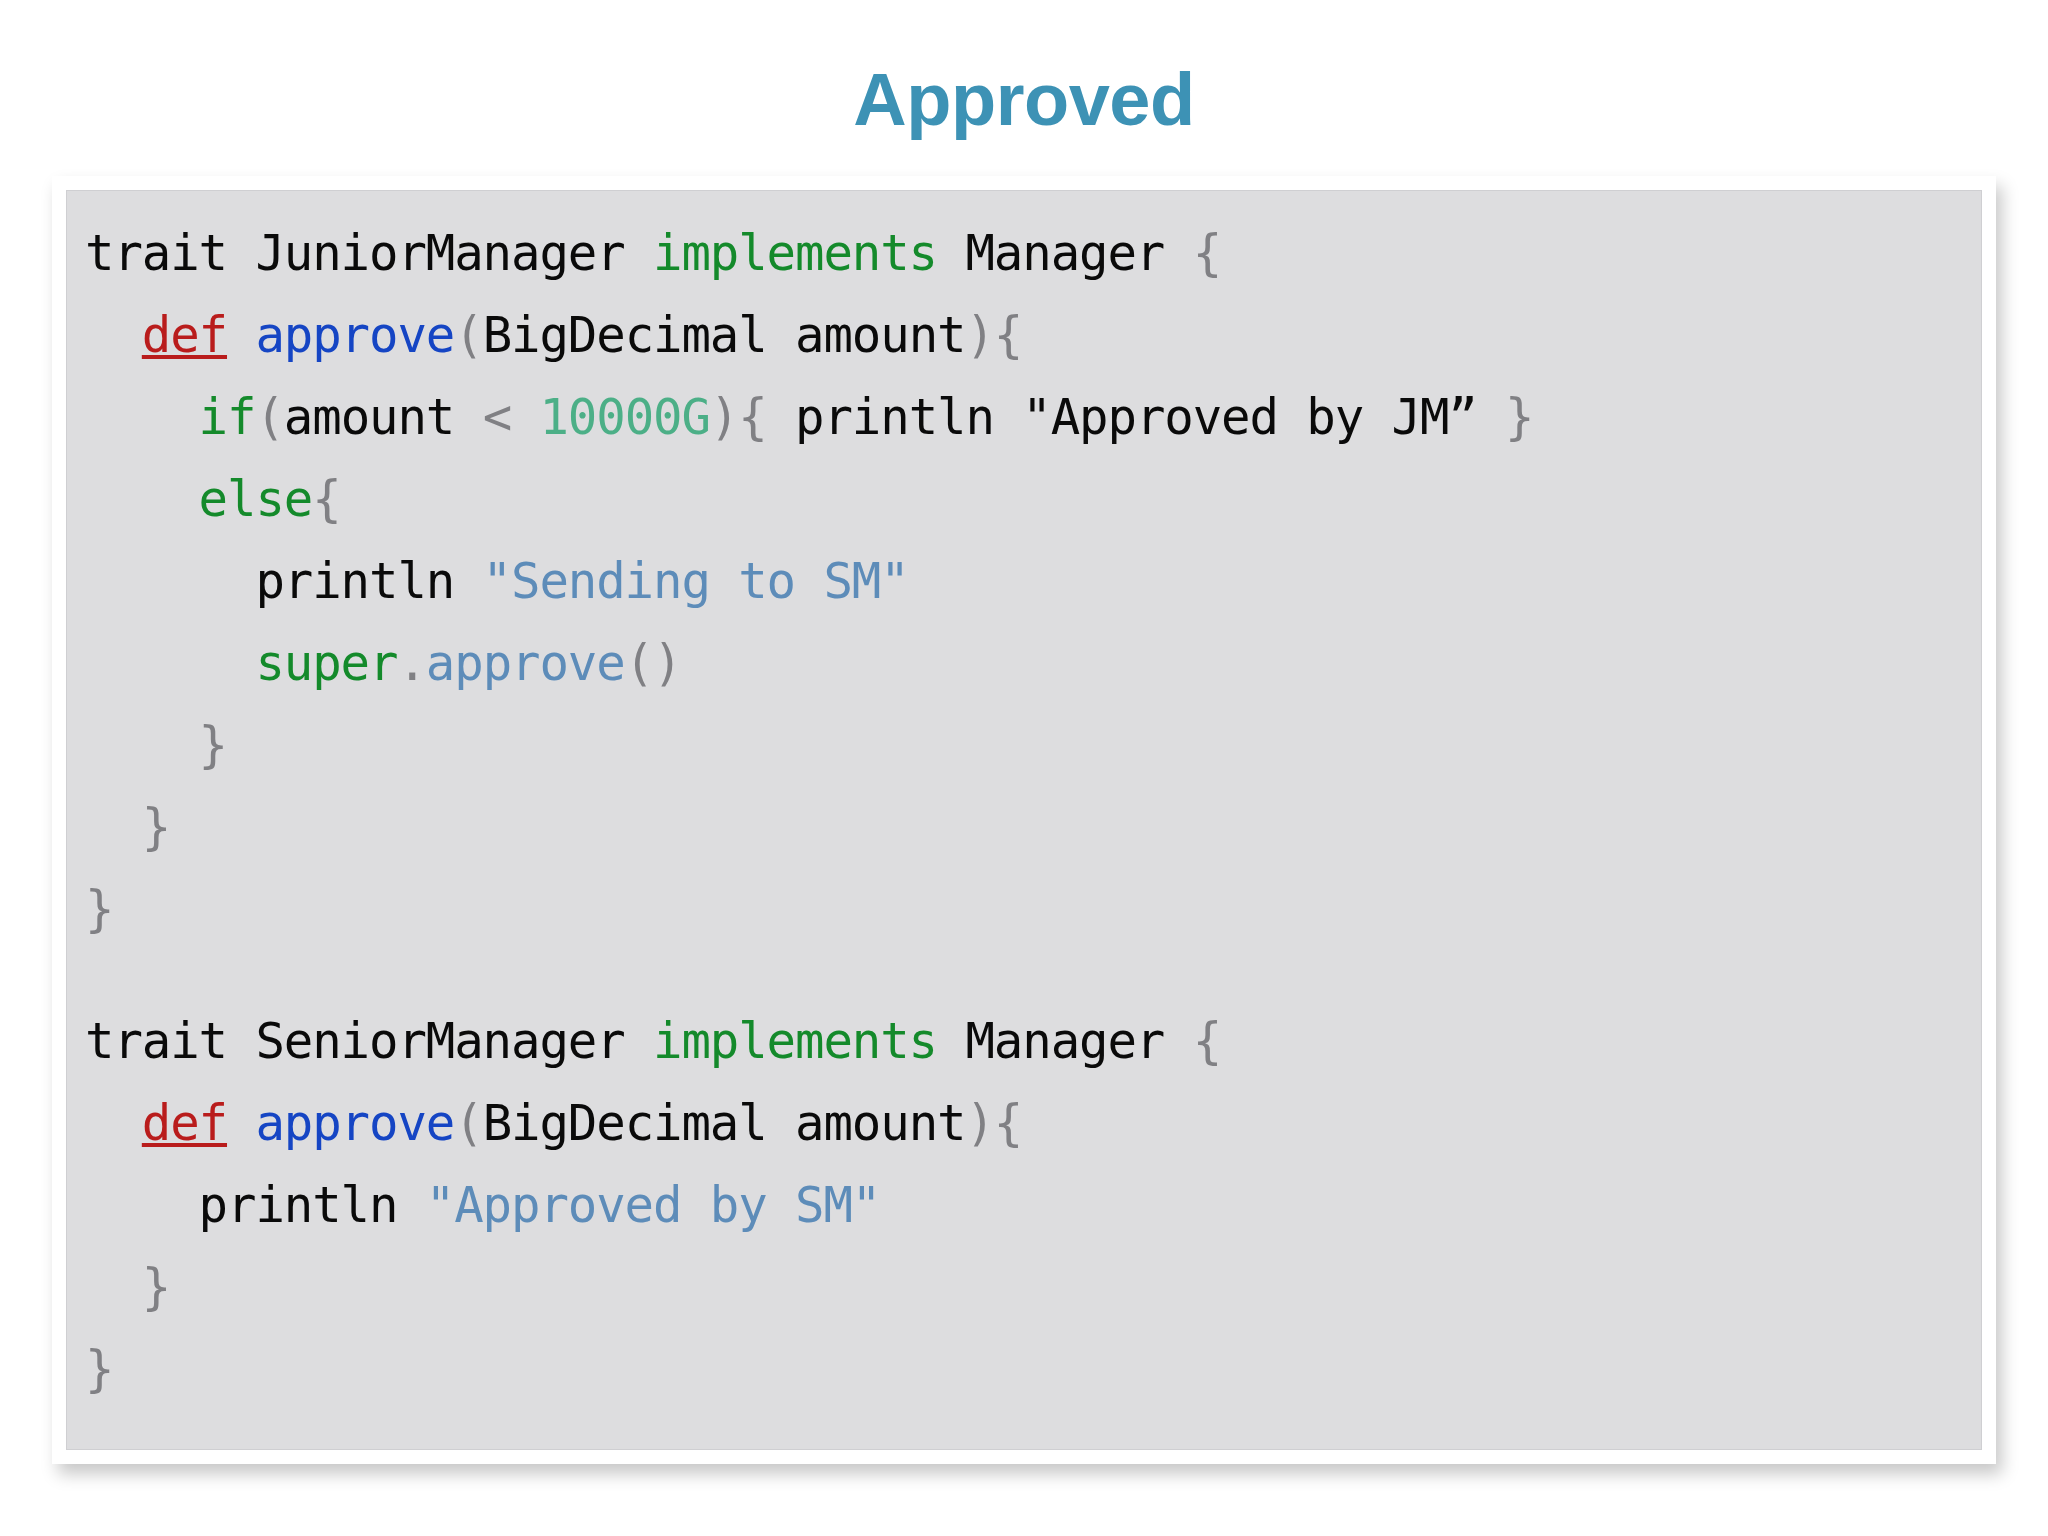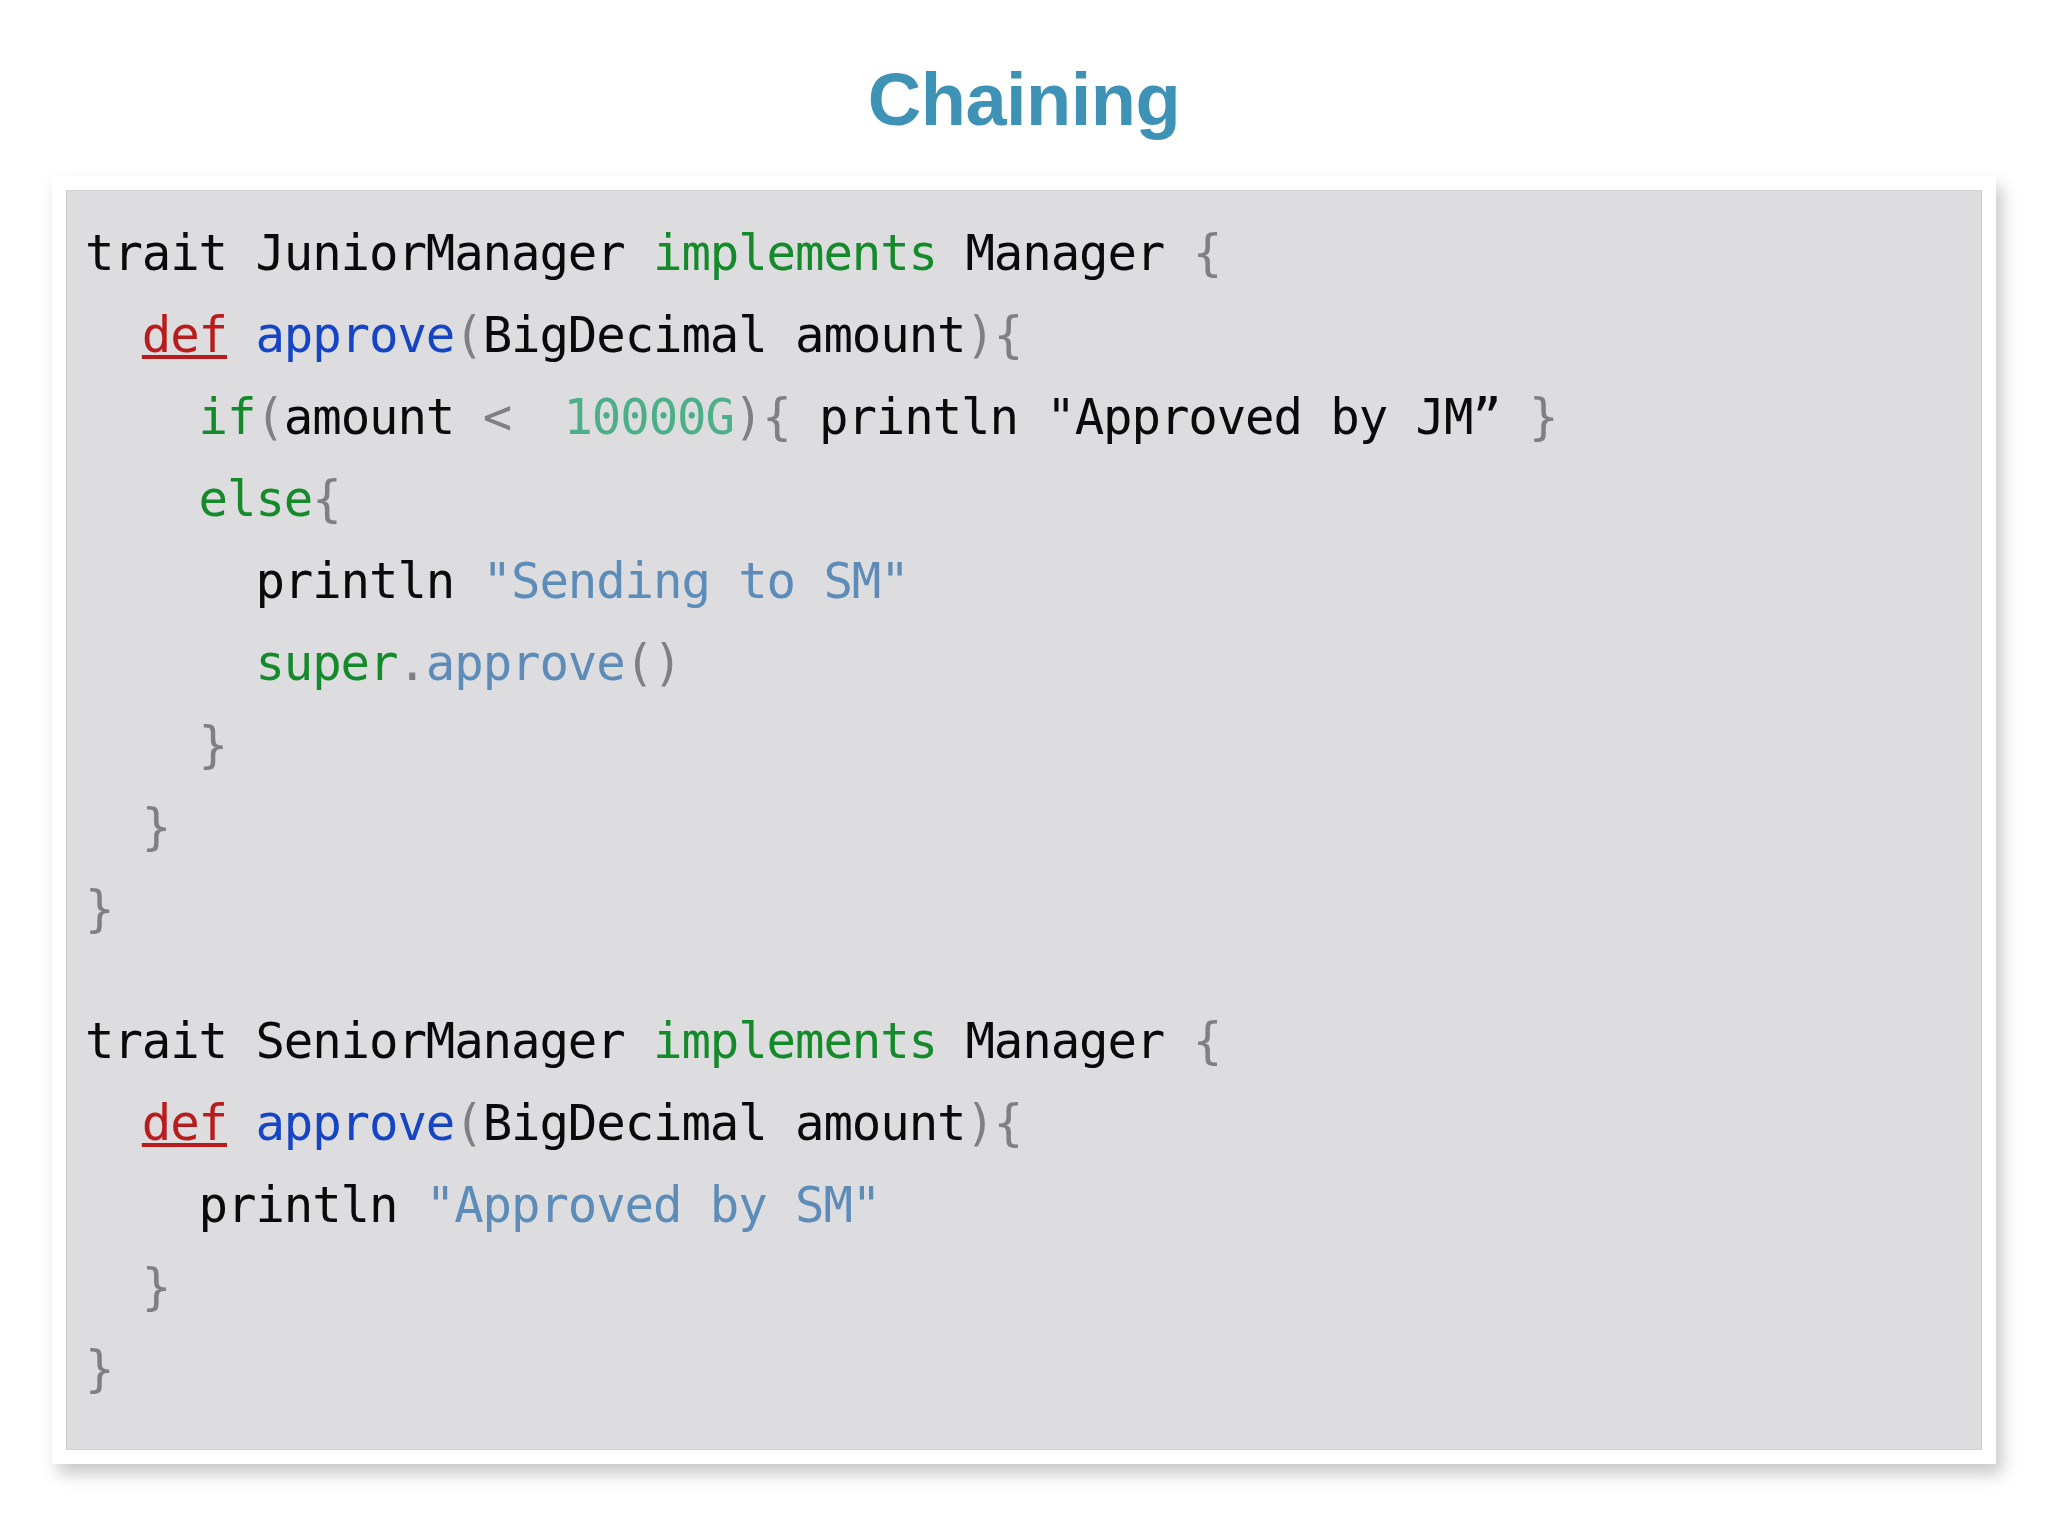--- a/index.html
+++ b/index.html
@@ -70,25 +70,25 @@
   .code-line.blank { height: 50px; }
 
   
   .tok-plain    { color: #0a0a0a; }
   .tok-keyword  { color: #148a2b; }   
   .tok-def      { color: #b91c1c; text-decoration: underline; }   
   .tok-method   { color: #1545c4; }   
   .tok-call     { color: #5d8cb9; }   
   .tok-string   { color: #5d8cb9; }   
   .tok-strblack { color: #0a0a0a; }   
-  .tok-number   { color: #4caf87; margin-left: 24px; }   
+  .tok-number   { color: #4caf87; }   
   .tok-punct    { color: #808084; }   
 </style>
 </head>
 <body>
 
-<div class="slide-title">Chaining</div>
+<div class="slide-title">Approved</div>
 
 <div class="code-card">
   <div class="code-surface">
     <div class="code-block" id="code-block"><div class="code-line"><span class="tok-plain">trait JuniorManager </span><span class="tok-keyword">implements</span><span class="tok-plain"> Manager </span><span class="tok-punct">{</span></div><div class="code-line"><span class="tok-plain">  </span><span class="tok-def">def</span><span class="tok-plain"> </span><span class="tok-method">approve</span><span class="tok-punct">(</span><span class="tok-plain">BigDecimal amount</span><span class="tok-punct">)</span><span class="tok-punct">{</span></div><div class="code-line"><span class="tok-plain">    </span><span class="tok-keyword">if</span><span class="tok-punct">(</span><span class="tok-plain">amount </span><span class="tok-punct">&lt;</span><span class="tok-plain"> </span><span class="tok-number">10000G</span><span class="tok-punct">)</span><span class="tok-punct">{</span><span class="tok-plain"> println </span><span class="tok-strblack">"Approved by JM”</span><span class="tok-plain"> </span><span class="tok-punct">}</span></div><div class="code-line"><span class="tok-plain">    </span><span class="tok-keyword">else</span><span class="tok-punct">{</span></div><div class="code-line"><span class="tok-plain">      println </span><span class="tok-string">"Sending to SM"</span></div><div class="code-line"><span class="tok-plain">      </span><span class="tok-keyword">super</span><span class="tok-punct">.</span><span class="tok-call">approve</span><span class="tok-punct">()</span></div><div class="code-line"><span class="tok-plain">    </span><span class="tok-punct">}</span></div><div class="code-line"><span class="tok-plain">  </span><span class="tok-punct">}</span></div><div class="code-line"><span class="tok-punct">}</span></div><div class="code-line blank">&nbsp;</div><div class="code-line"><span class="tok-plain">trait SeniorManager </span><span class="tok-keyword">implements</span><span class="tok-plain"> Manager </span><span class="tok-punct">{</span></div><div class="code-line"><span class="tok-plain">  </span><span class="tok-def">def</span><span class="tok-plain"> </span><span class="tok-method">approve</span><span class="tok-punct">(</span><span class="tok-plain">BigDecimal amount</span><span class="tok-punct">)</span><span class="tok-punct">{</span></div><div class="code-line"><span class="tok-plain">    println </span><span class="tok-string">"Approved by SM"</span></div><div class="code-line"><span class="tok-plain">  </span><span class="tok-punct">}</span></div><div class="code-line"><span class="tok-punct">}</span></div></div>
   </div>
 </div>
 
 </body></html>

